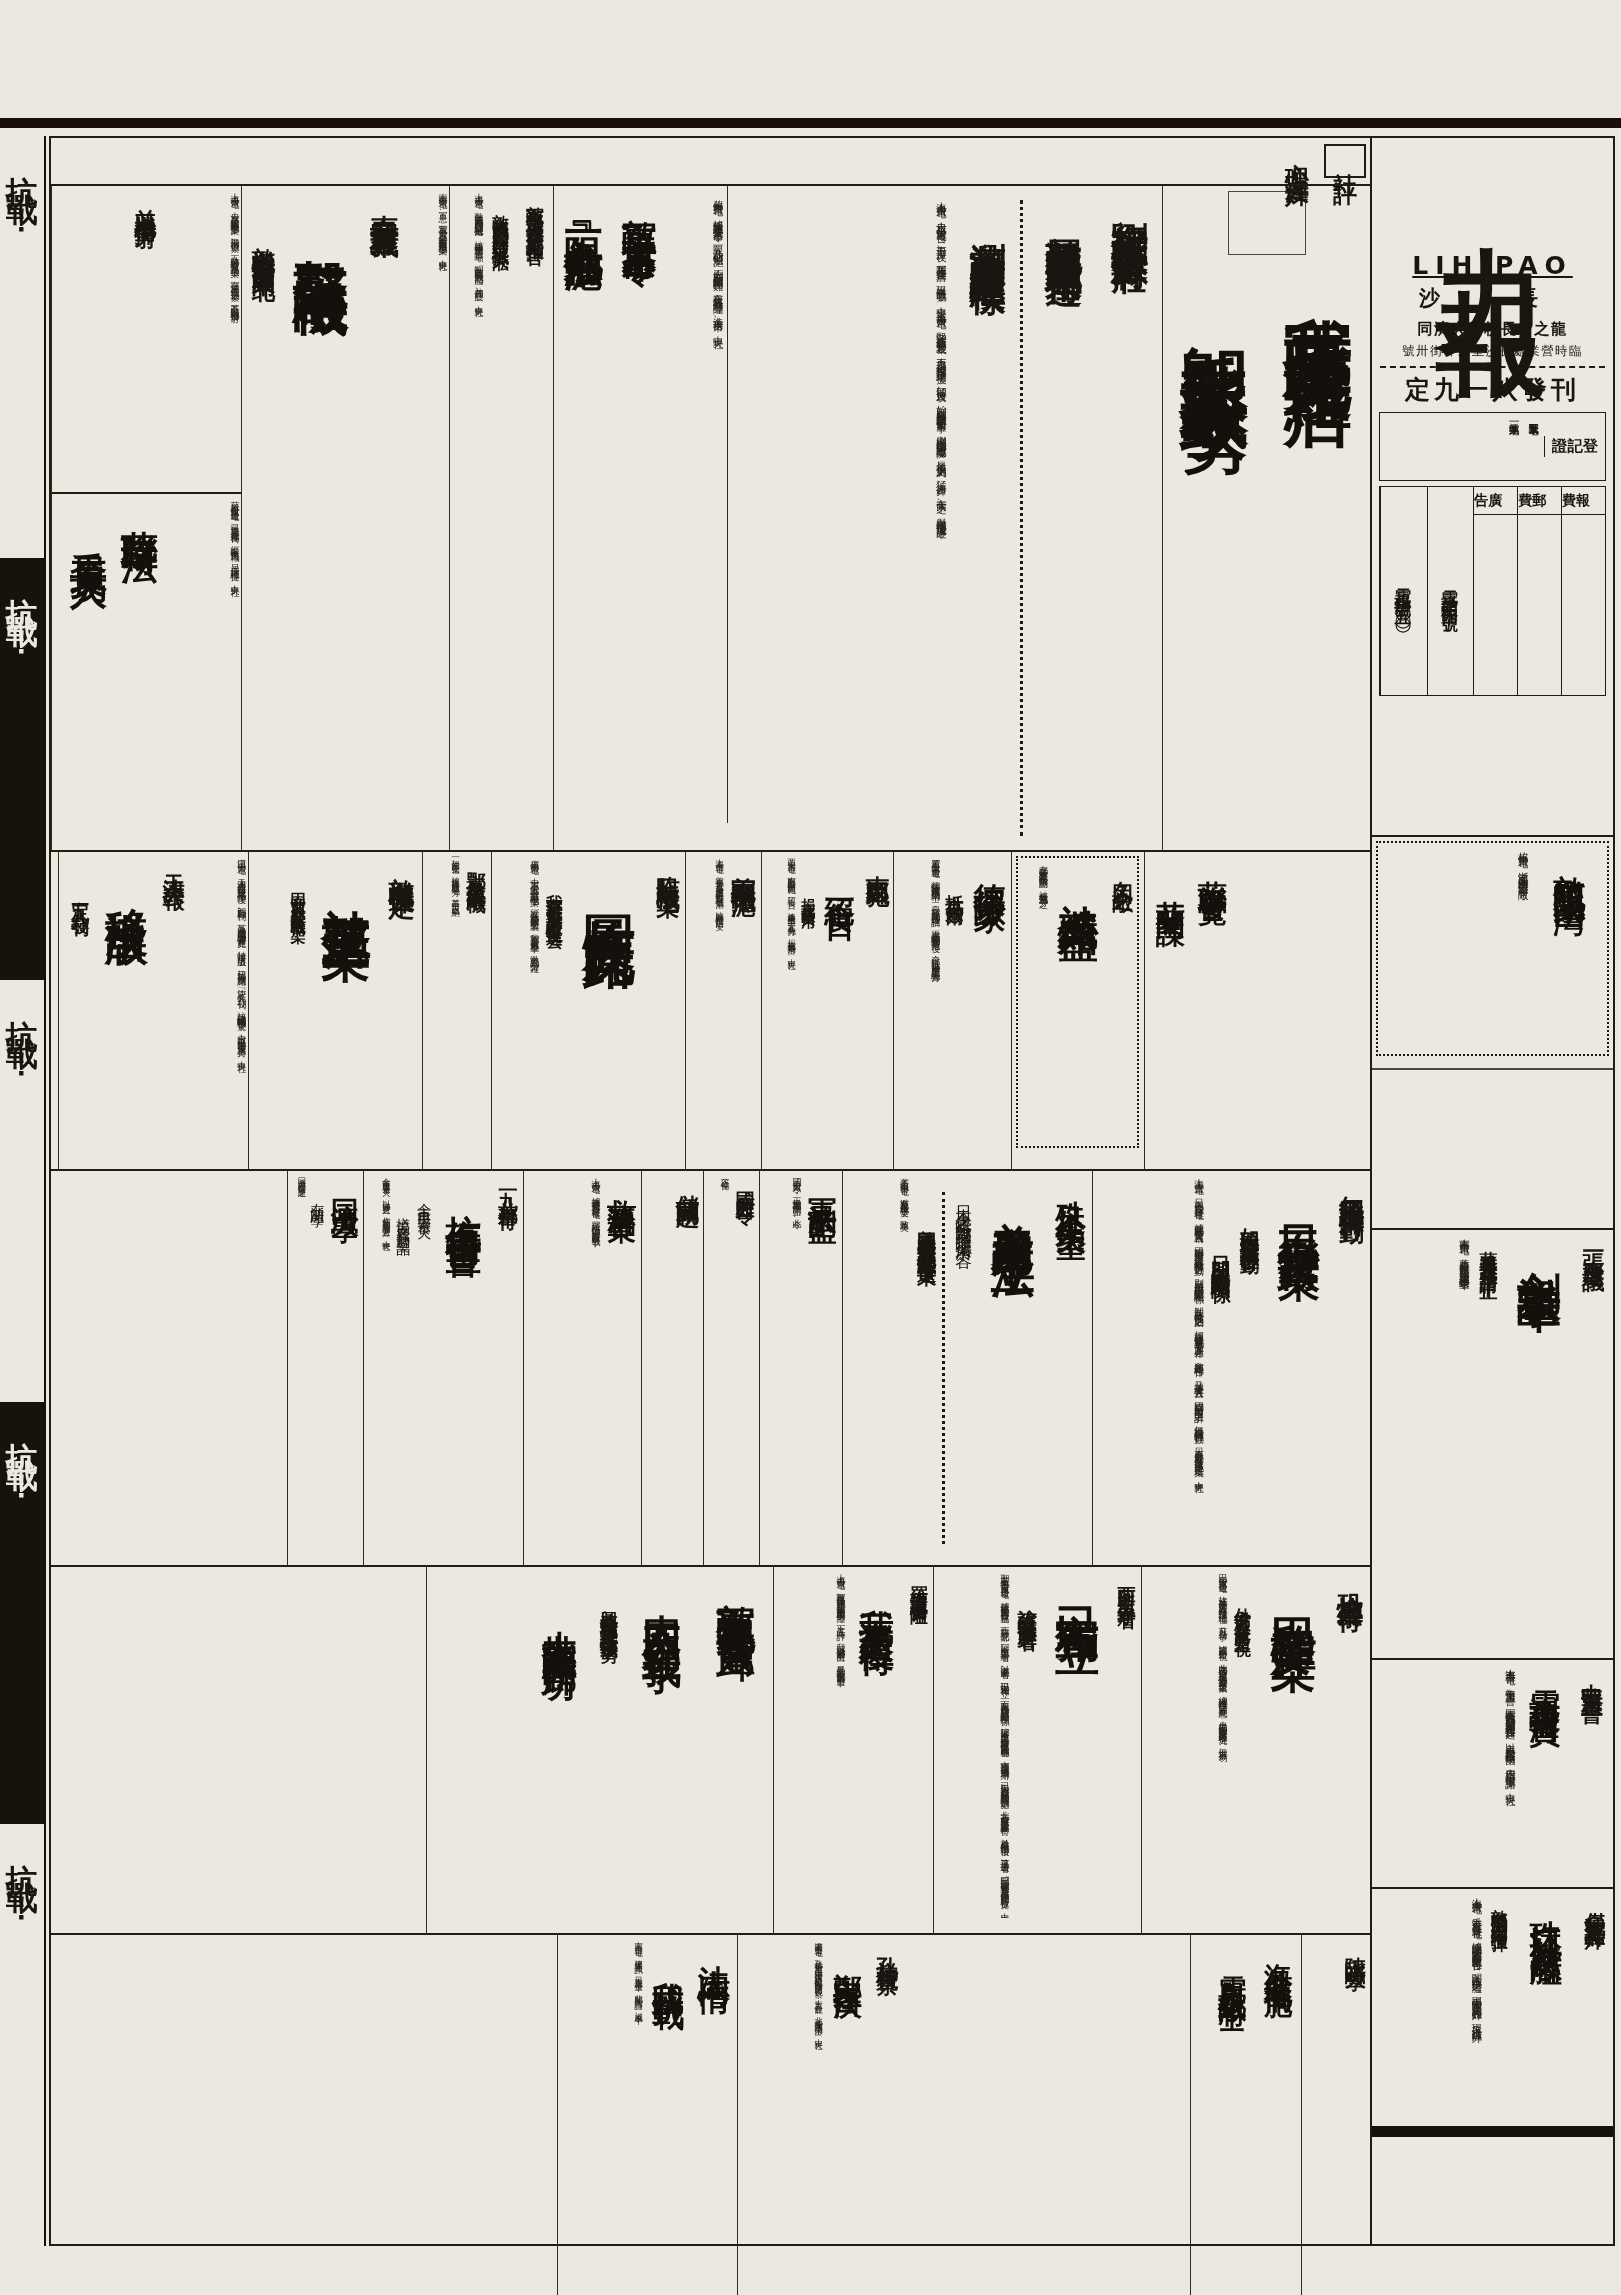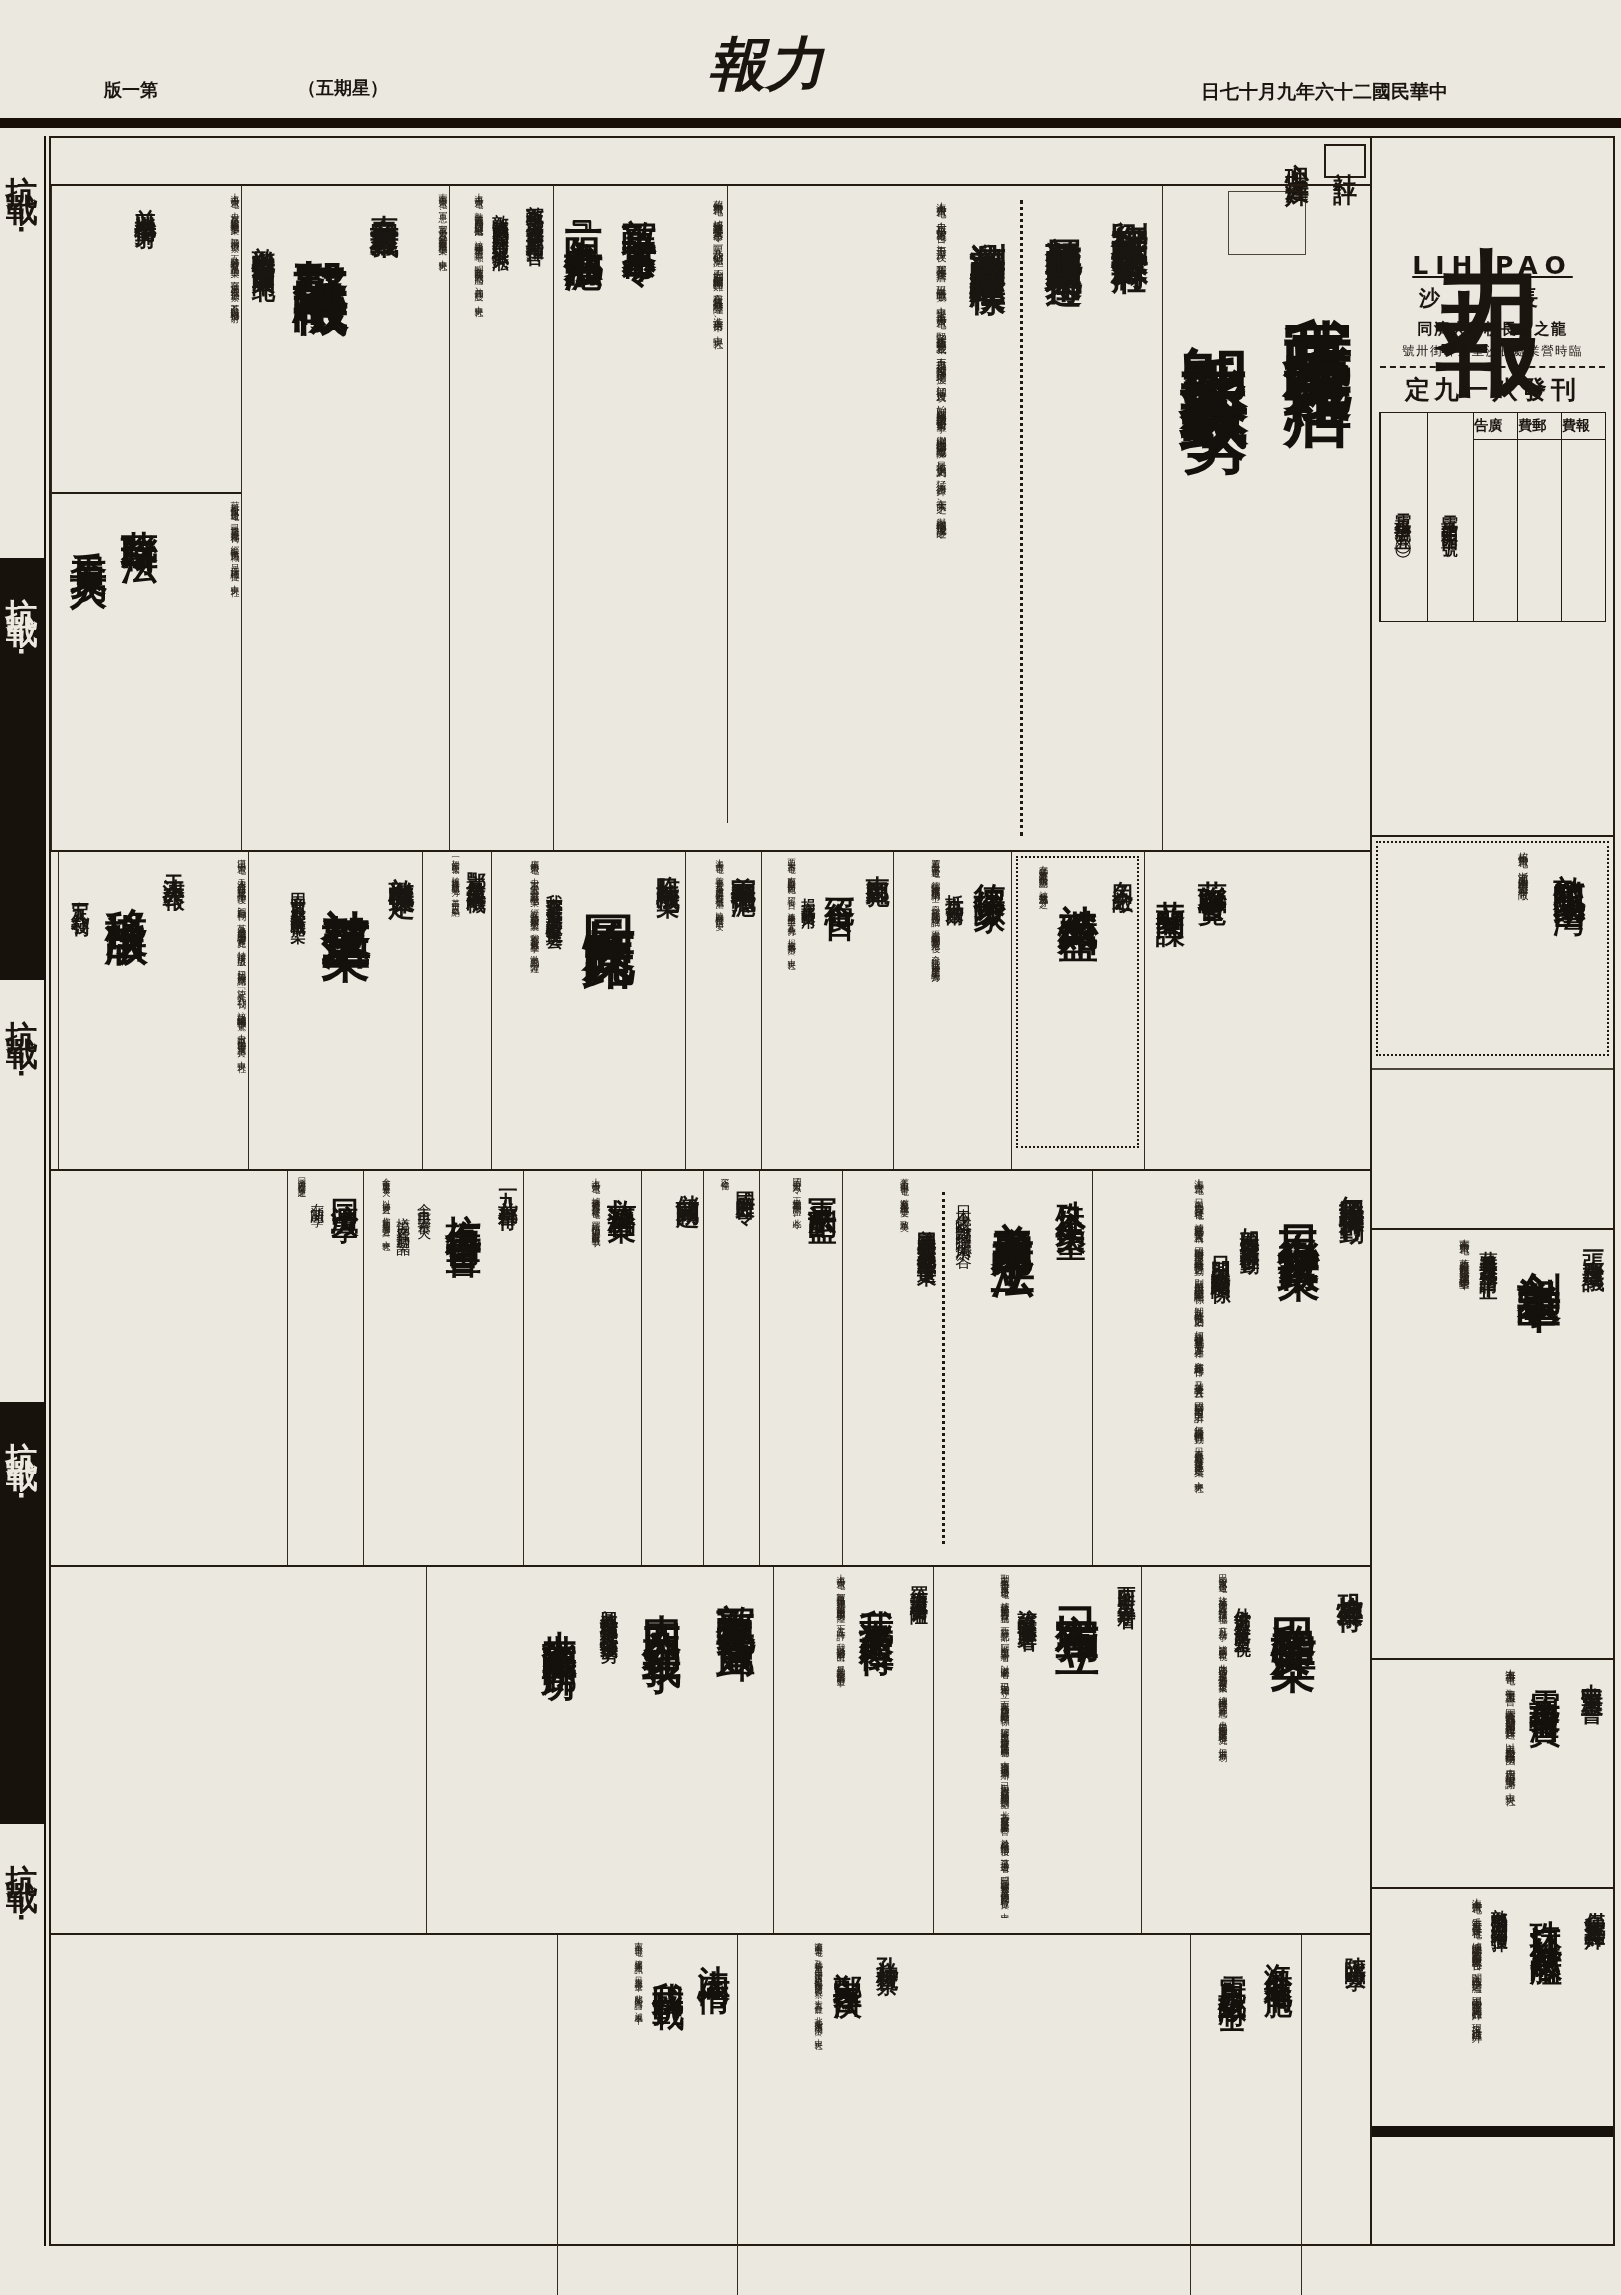--- a/index.html
+++ b/index.html
@@ -42,26 +42,20 @@
   #rates .rc{flex:1;border-left:0.7px solid #241b12;display:flex;flex-direction:column;align-items:center;box-sizing:border-box;}
   #rates .rh{font-weight:bold;font-size:14px;padding:4.2px 0;border-bottom:0.7px solid #241b12;width:100%;text-align:left;}
   #rates .rg{flex:1;width:100%;}
   #regrow{display:flex;flex-direction:row-reverse;border:1.4px solid #241b12;margin:5.6px 7px 0;height:67px;align-items:center;}
 </style>
 </head>
 <body>
 
 <div id="page">
 
-  <div id="topbar">
-    <span style="position:absolute;left:104px;top:42px;font-size:18px;" class="b">版一第</span>
-    <span style="position:absolute;left:298px;top:40px;font-size:18px;" class="b">（五期星）</span>
-    <span style="position:absolute;left:708px;top:-9.7px;font-size:58px;font-style:italic;" class="b">報力</span>
-    <span style="position:absolute;left:1201px;top:43px;font-size:19px;" class="b">日七十月九年六十二國民華中</span>
-  </div>
   <div id="thickrule"></div>
 
   <div id="edge">
     <div class="edge-sec">
         <span class="v edge-txt">抗戰！</span>
       </div>
     <div class="edge-sec edge-inv">
         <span class="v edge-txt">抗戰！</span>
       </div>
     <div class="edge-sec">
@@ -78,20 +72,26 @@
   <div id="frame" class="row">
 
     <div id="rail" class="col">
       <div style="height:697px;">
         <div id="logo" class="v b">力報</div>
         <div class="mh-line b" style="font-size:25px;letter-spacing:7px;text-decoration:underline;">LIH PAO</div>
         <div class="mh-line b" style="font-size:21px;letter-spacing:28px;margin-top:4.2px;">沙　長</div>
         <div class="mh-line b" style="font-size:15.3px;margin-top:7px;">同濟大學校長翁之龍</div>
         <div class="mh-line" style="font-size:12.5px;margin-top:2.8px;border-bottom:2.1px dashed #241b12;padding-bottom:5.6px;margin-left:8.3px;margin-right:8.3px;">號卅街坪倉皇沙長處業營時臨</div>
         <div class="mh-line b" style="font-size:25px;margin-top:5.6px;letter-spacing:4.2px;">定九一八發刊</div>
+        <div id="regrow">
+          <div class="b" style="font-size:15.3px;padding:0 7px;border-left:0.7px solid #241b12;">證記登</div>
+          <div class="v" style="font-size:10.4px;height:60px;padding:2.8px;">警字第五七三五號</div>
+          <div class="v" style="font-size:10.4px;height:60px;padding:2.8px;">中字第二八九一號</div>
+          <div class="gk gkl" style="flex:1;height:100%;"></div>
+        </div>
         <div id="rates">
           <div class="rc">
             <div class="rh">費報</div>
             <div class="rg gk gkl"></div>
           </div>
           <div class="rc">
             <div class="rh">費郵</div>
             <div class="rg gk gkl"></div>
           </div>
           <div class="rc">

